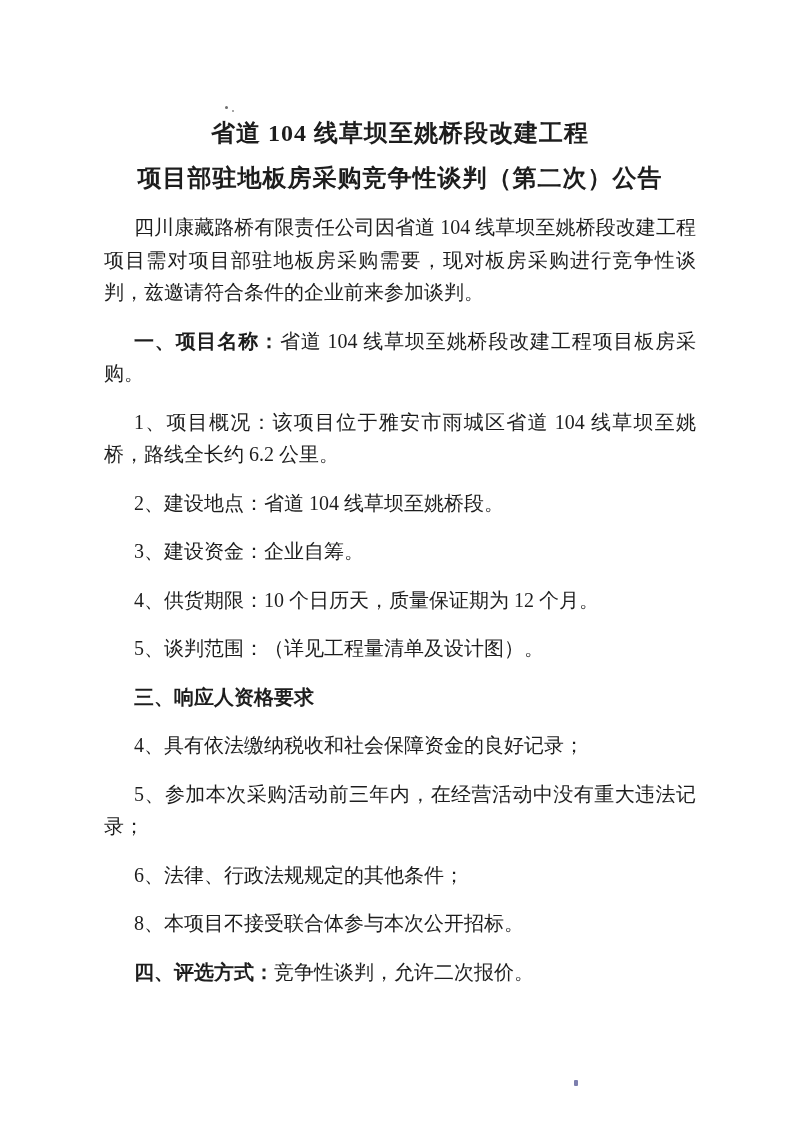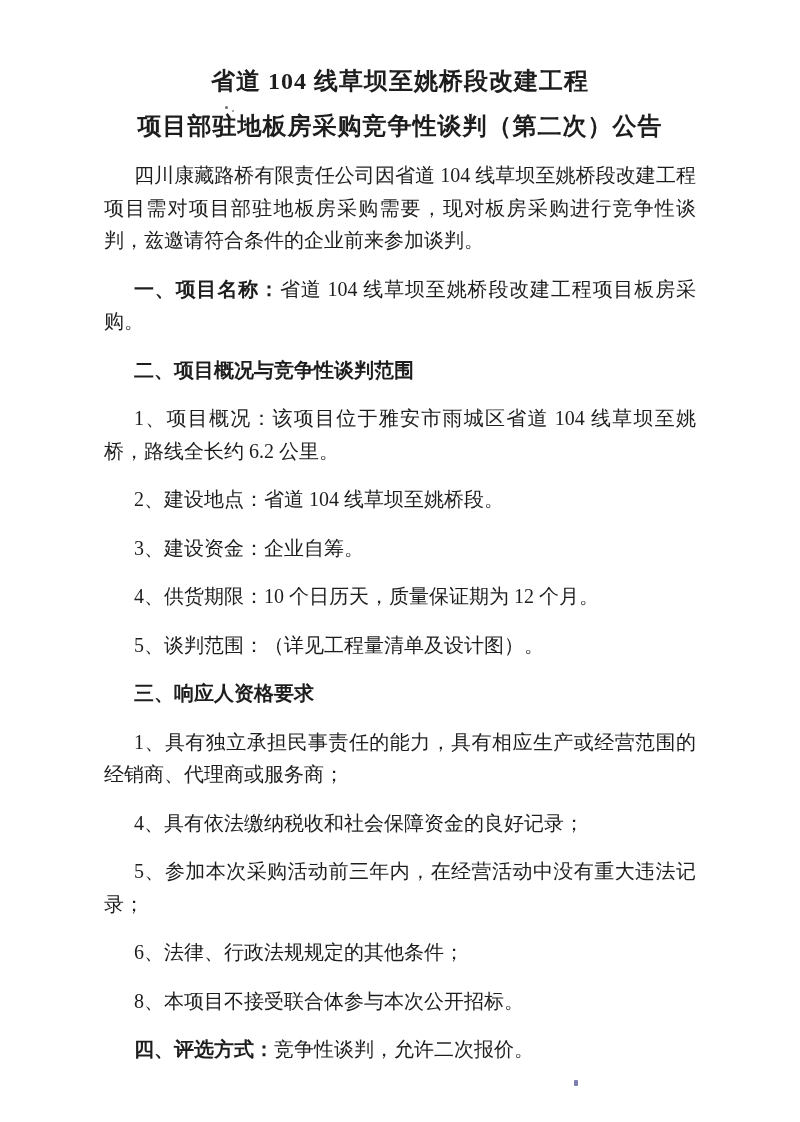--- a/index.html
+++ b/index.html
@@ -14,21 +14,21 @@
     background: #ffffff;
     overflow: hidden;
     font-family: "Liberation Serif", "DejaVu Serif", serif;
     color: #1d1d1d;
   }
   .content {
     position: absolute;
     top: 0; left: 0;
     width: 800px;
     box-sizing: border-box;
-    padding: 64px 88px 0 88px;
+    padding: 116px 88px 0 88px;
   }
   .title {
     font-size: 24px;
     font-weight: 700;
     line-height: 34px;
     text-align: center;
     margin: 0 0 11px 0;
     letter-spacing: 1px;
   }
   .title.second {
@@ -64,29 +64,27 @@
 <div class="sheet">
   <div class="content">
 
     <h1 class="title">省道 104 线草坝至姚桥段改建工程</h1>
     <h1 class="title second">项目部驻地板房采购竞争性谈判（第二次）公告</h1>
 
     <p class="para indent">四川康藏路桥有限责任公司因省道 104 线草坝至姚桥段改建工程项目需对项目部驻地板房采购需要，现对板房采购进行竞争性谈判，兹邀请符合条件的企业前来参加谈判。</p>
 
     <p class="para indent"><span class="lead">一、项目名称：</span><span>省道 104 线草坝至姚桥段改建工程项目板房采购。</span></p>
 
-    <p class="para indent bold">二、项目概况与竞争性谈判范围</p>
     <p class="para indent">1、项目概况：该项目位于雅安市雨城区省道 104 线草坝至姚桥，路线全长约 6.2 公里。</p>
     <p class="para indent">2、建设地点：省道 104 线草坝至姚桥段。</p>
     <p class="para indent">3、建设资金：企业自筹。</p>
     <p class="para indent">4、供货期限：10 个日历天，质量保证期为 12 个月。</p>
     <p class="para indent">5、谈判范围：（详见工程量清单及设计图）。</p>
 
     <p class="para indent bold">三、响应人资格要求</p>
-    <p class="para indent">1、具有独立承担民事责任的能力，具有相应生产或经营范围的经销商、代理商或服务商；</p>
     <p class="para indent">4、具有依法缴纳税收和社会保障资金的良好记录；</p>
     <p class="para indent">5、参加本次采购活动前三年内，在经营活动中没有重大违法记录；</p>
     <p class="para indent">6、法律、行政法规规定的其他条件；</p>
     <p class="para indent">8、本项目不接受联合体参与本次公开招标。</p>
 
     <p class="para indent"><span class="lead">四、评选方式：</span><span>竞争性谈判，允许二次报价。</span></p>
 
   </div>
 
   <span class="speck speck-a"></span>

